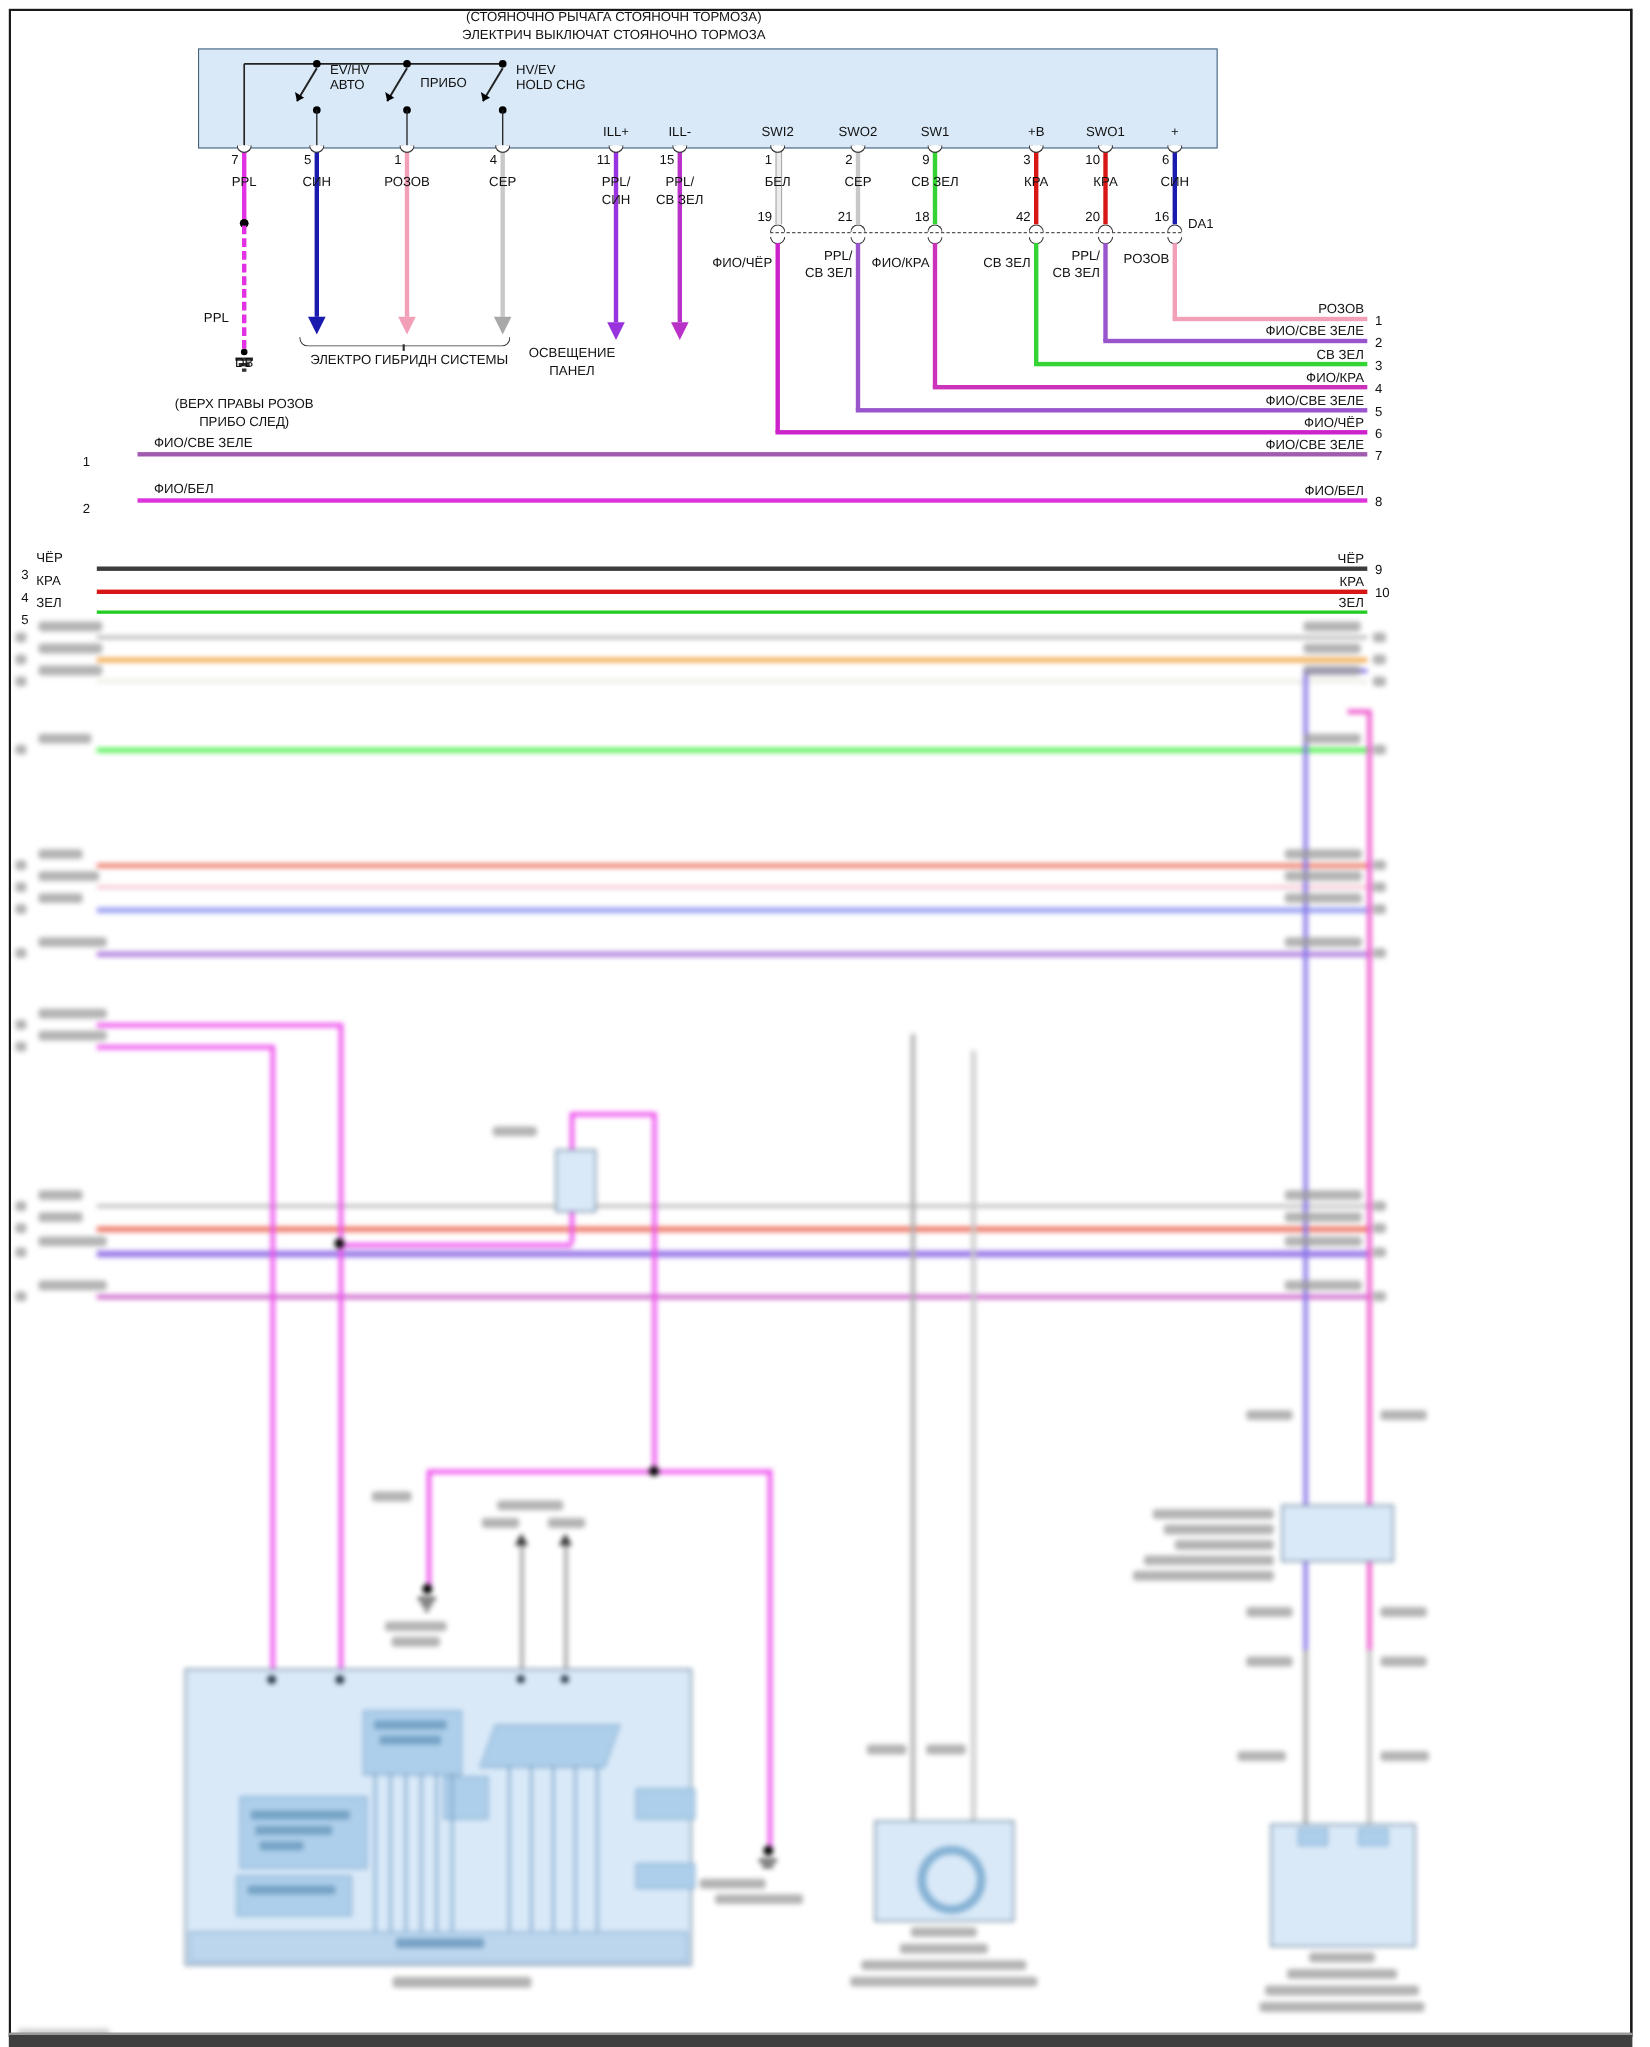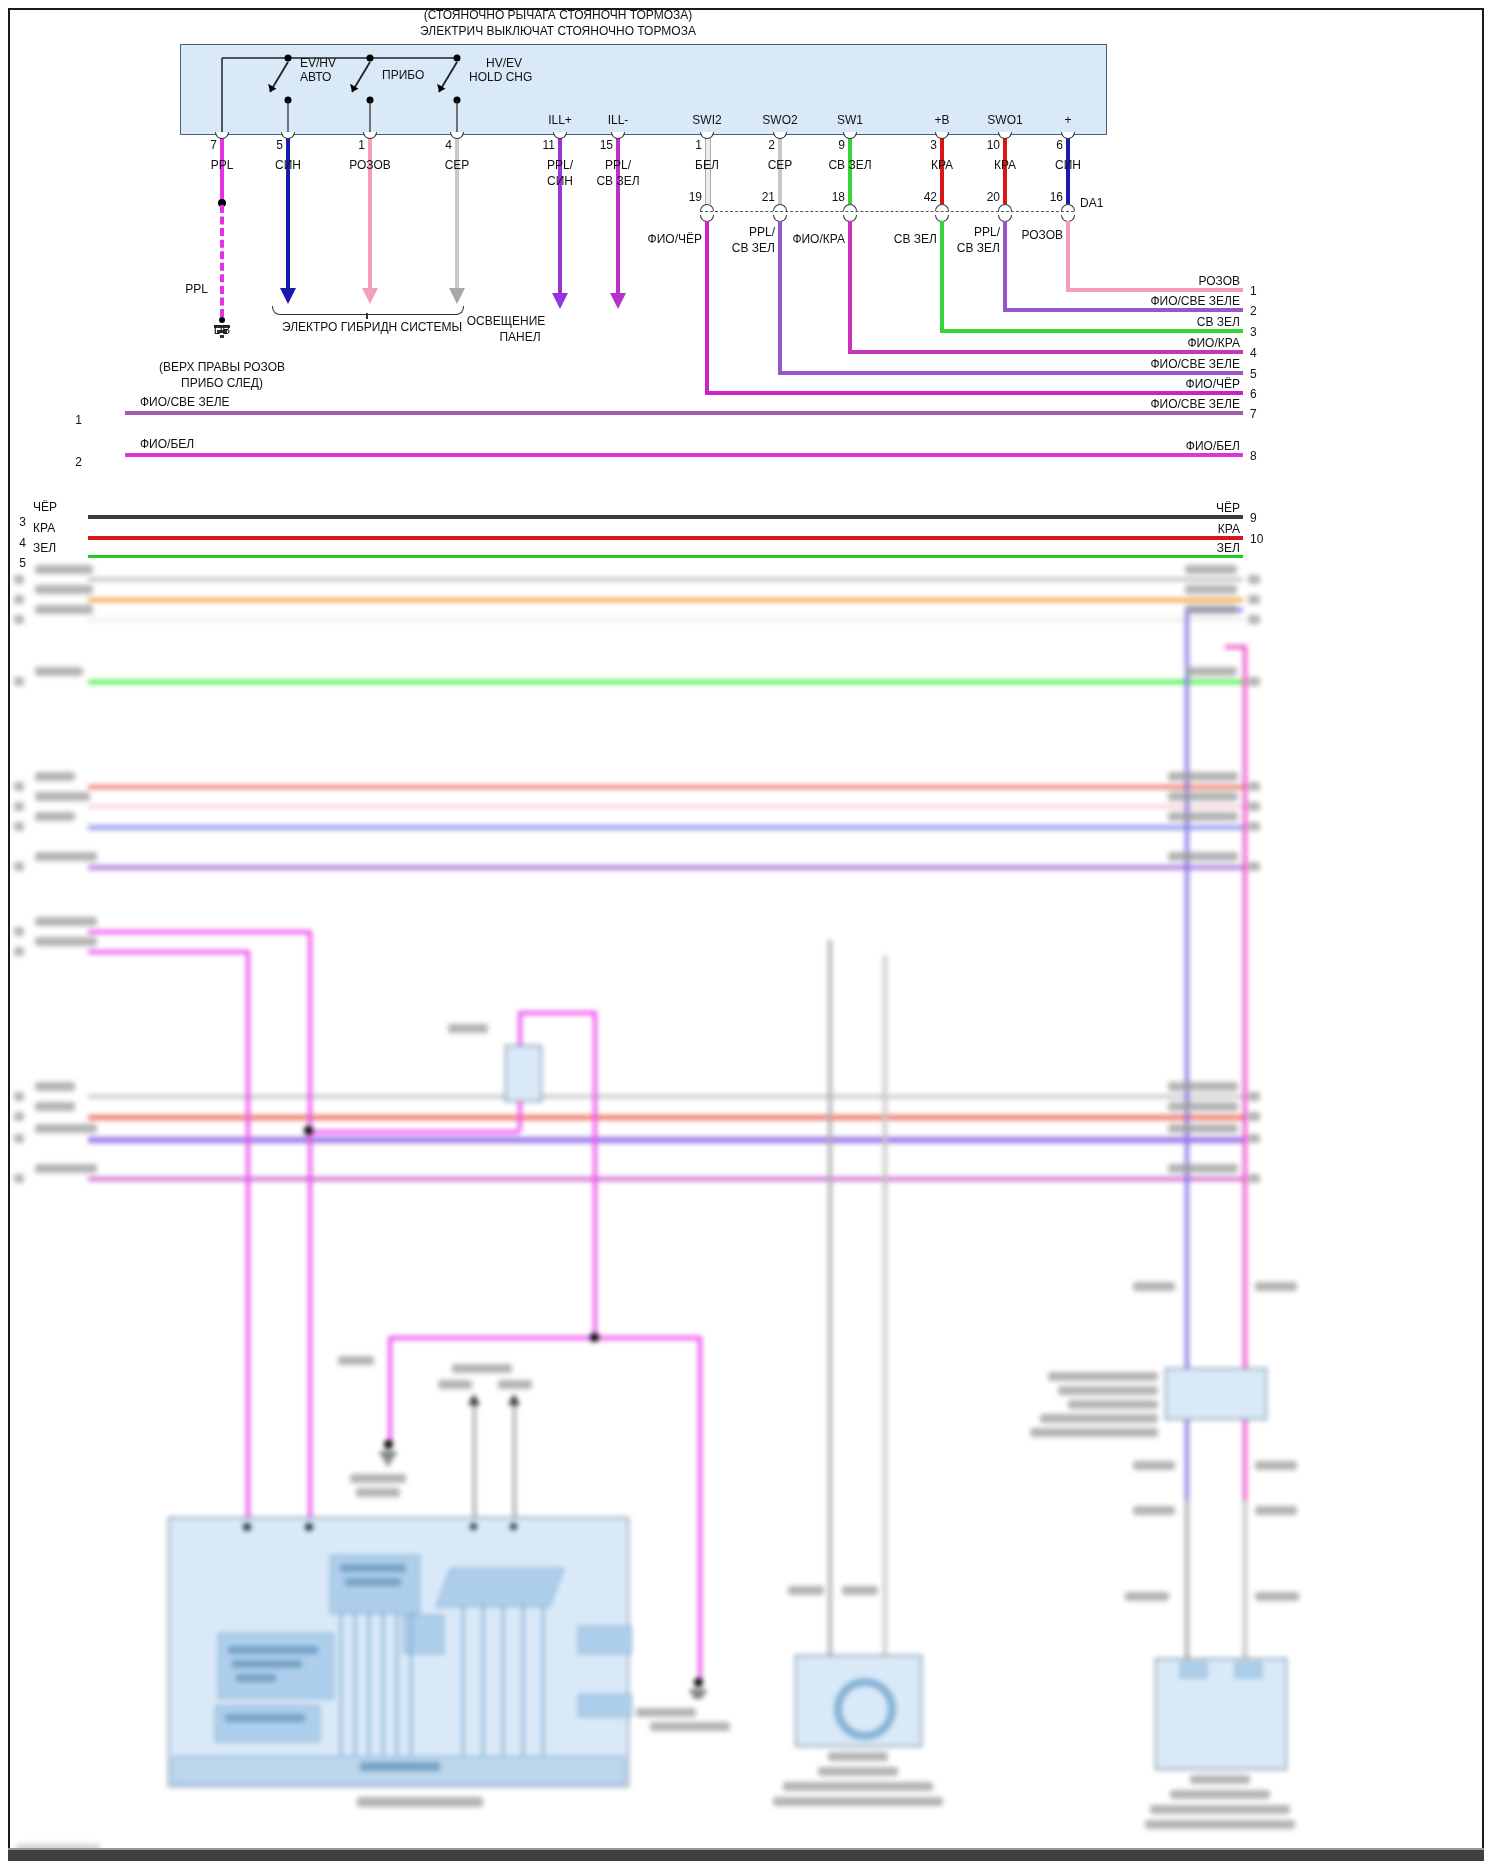--- a/index.html
+++ b/index.html
@@ -50,21 +50,21 @@
     <circle cx="108" cy="56" r="3.5" fill="#000"></circle>
       <circle cx="190" cy="56" r="3.5" fill="#000"></circle>
       <circle cx="277" cy="56" r="3.5" fill="#000"></circle>
     <line x1="108" y1="56" x2="108" y2="89" stroke="#222" stroke-width="1.2"></line>
     <line x1="190" y1="56" x2="190" y2="89" stroke="#222" stroke-width="1.2"></line>
     <line x1="277" y1="56" x2="277" y2="89" stroke="#222" stroke-width="1.2"></line>
   </svg>
   <div class="t" style="left:300px;top:56px">EV/HV</div>
   <div class="t" style="left:300px;top:70px">АВТО</div>
   <div class="t" style="left:382px;top:68px">ПРИБО</div>
-  <div class="t" style="left:486px;top:56px">HV/EV</div>
+  <div class="t" style="left:469px;top:56px">HV/EV</div>
   <div class="t" style="left:469px;top:70px">HOLD CHG</div>
 
   <div class="t tc" style="left:560px;top:113px">ILL+</div>
   <div class="t tc" style="left:618px;top:113px">ILL-</div>
   <div class="t tc" style="left:707px;top:113px">SWI2</div>
   <div class="t tc" style="left:780px;top:113px">SWO2</div>
   <div class="t tc" style="left:850px;top:113px">SW1</div>
   <div class="t tc" style="left:942px;top:113px">+B</div>
   <div class="t tc" style="left:1005px;top:113px">SWO1</div>
   <div class="t tc" style="left:1068px;top:113px">+</div>
@@ -167,21 +167,21 @@
 
   <div class="tri" style="left:280px;top:288px;border-top:16px solid #1a1aae"></div>
   <div class="tri" style="left:362px;top:288px;border-top:16px solid #f2a0b8"></div>
   <div class="tri" style="left:449px;top:288px;border-top:16px solid #a8a8a8"></div>
   <div class="bl" style="left:272px;top:306px;width:190px;height:8px;border:1.5px solid #333;border-top:none;border-radius:0 0 8px 8px"></div>
   <div class="bl" style="left:366px;top:313px;width:2px;height:6px;background:#333"></div>
   <div class="t tc" style="left:372px;top:320px">ЭЛЕКТРО ГИБРИДН СИСТЕМЫ</div>
 
   <div class="tri" style="left:552px;top:293px;border-top:16px solid #9933dd"></div>
   <div class="tri" style="left:610px;top:293px;border-top:16px solid #b832c8"></div>
-  <div class="t tc" style="left:506px;top:314px">ОСВЕЩЕНИЕ</div>
+  <div class="t tc" style="left:520px;top:314px">ОСВЕЩЕНИЕ</div>
   <div class="t tc" style="left:520px;top:330px">ПАНЕЛ</div>
 
   <div class="wv" style="left:705px;top:221px;width:4px;height:172px;background:#cc22cc"></div>
   <div class="wh" style="left:705px;top:391px;width:538px;height:4px;background:#cc22cc"></div>
   <div class="wv" style="left:778px;top:221px;width:4px;height:152px;background:#9955cc"></div>
   <div class="wh" style="left:778px;top:371px;width:465px;height:4px;background:#9955cc"></div>
   <div class="wv" style="left:848px;top:221px;width:4px;height:131px;background:#cc33bb"></div>
   <div class="wh" style="left:848px;top:350px;width:395px;height:4px;background:#cc33bb"></div>
   <div class="wv" style="left:940px;top:221px;width:4px;height:110px;background:#35d435"></div>
   <div class="wh" style="left:940px;top:329px;width:303px;height:4px;background:#35d435"></div>

